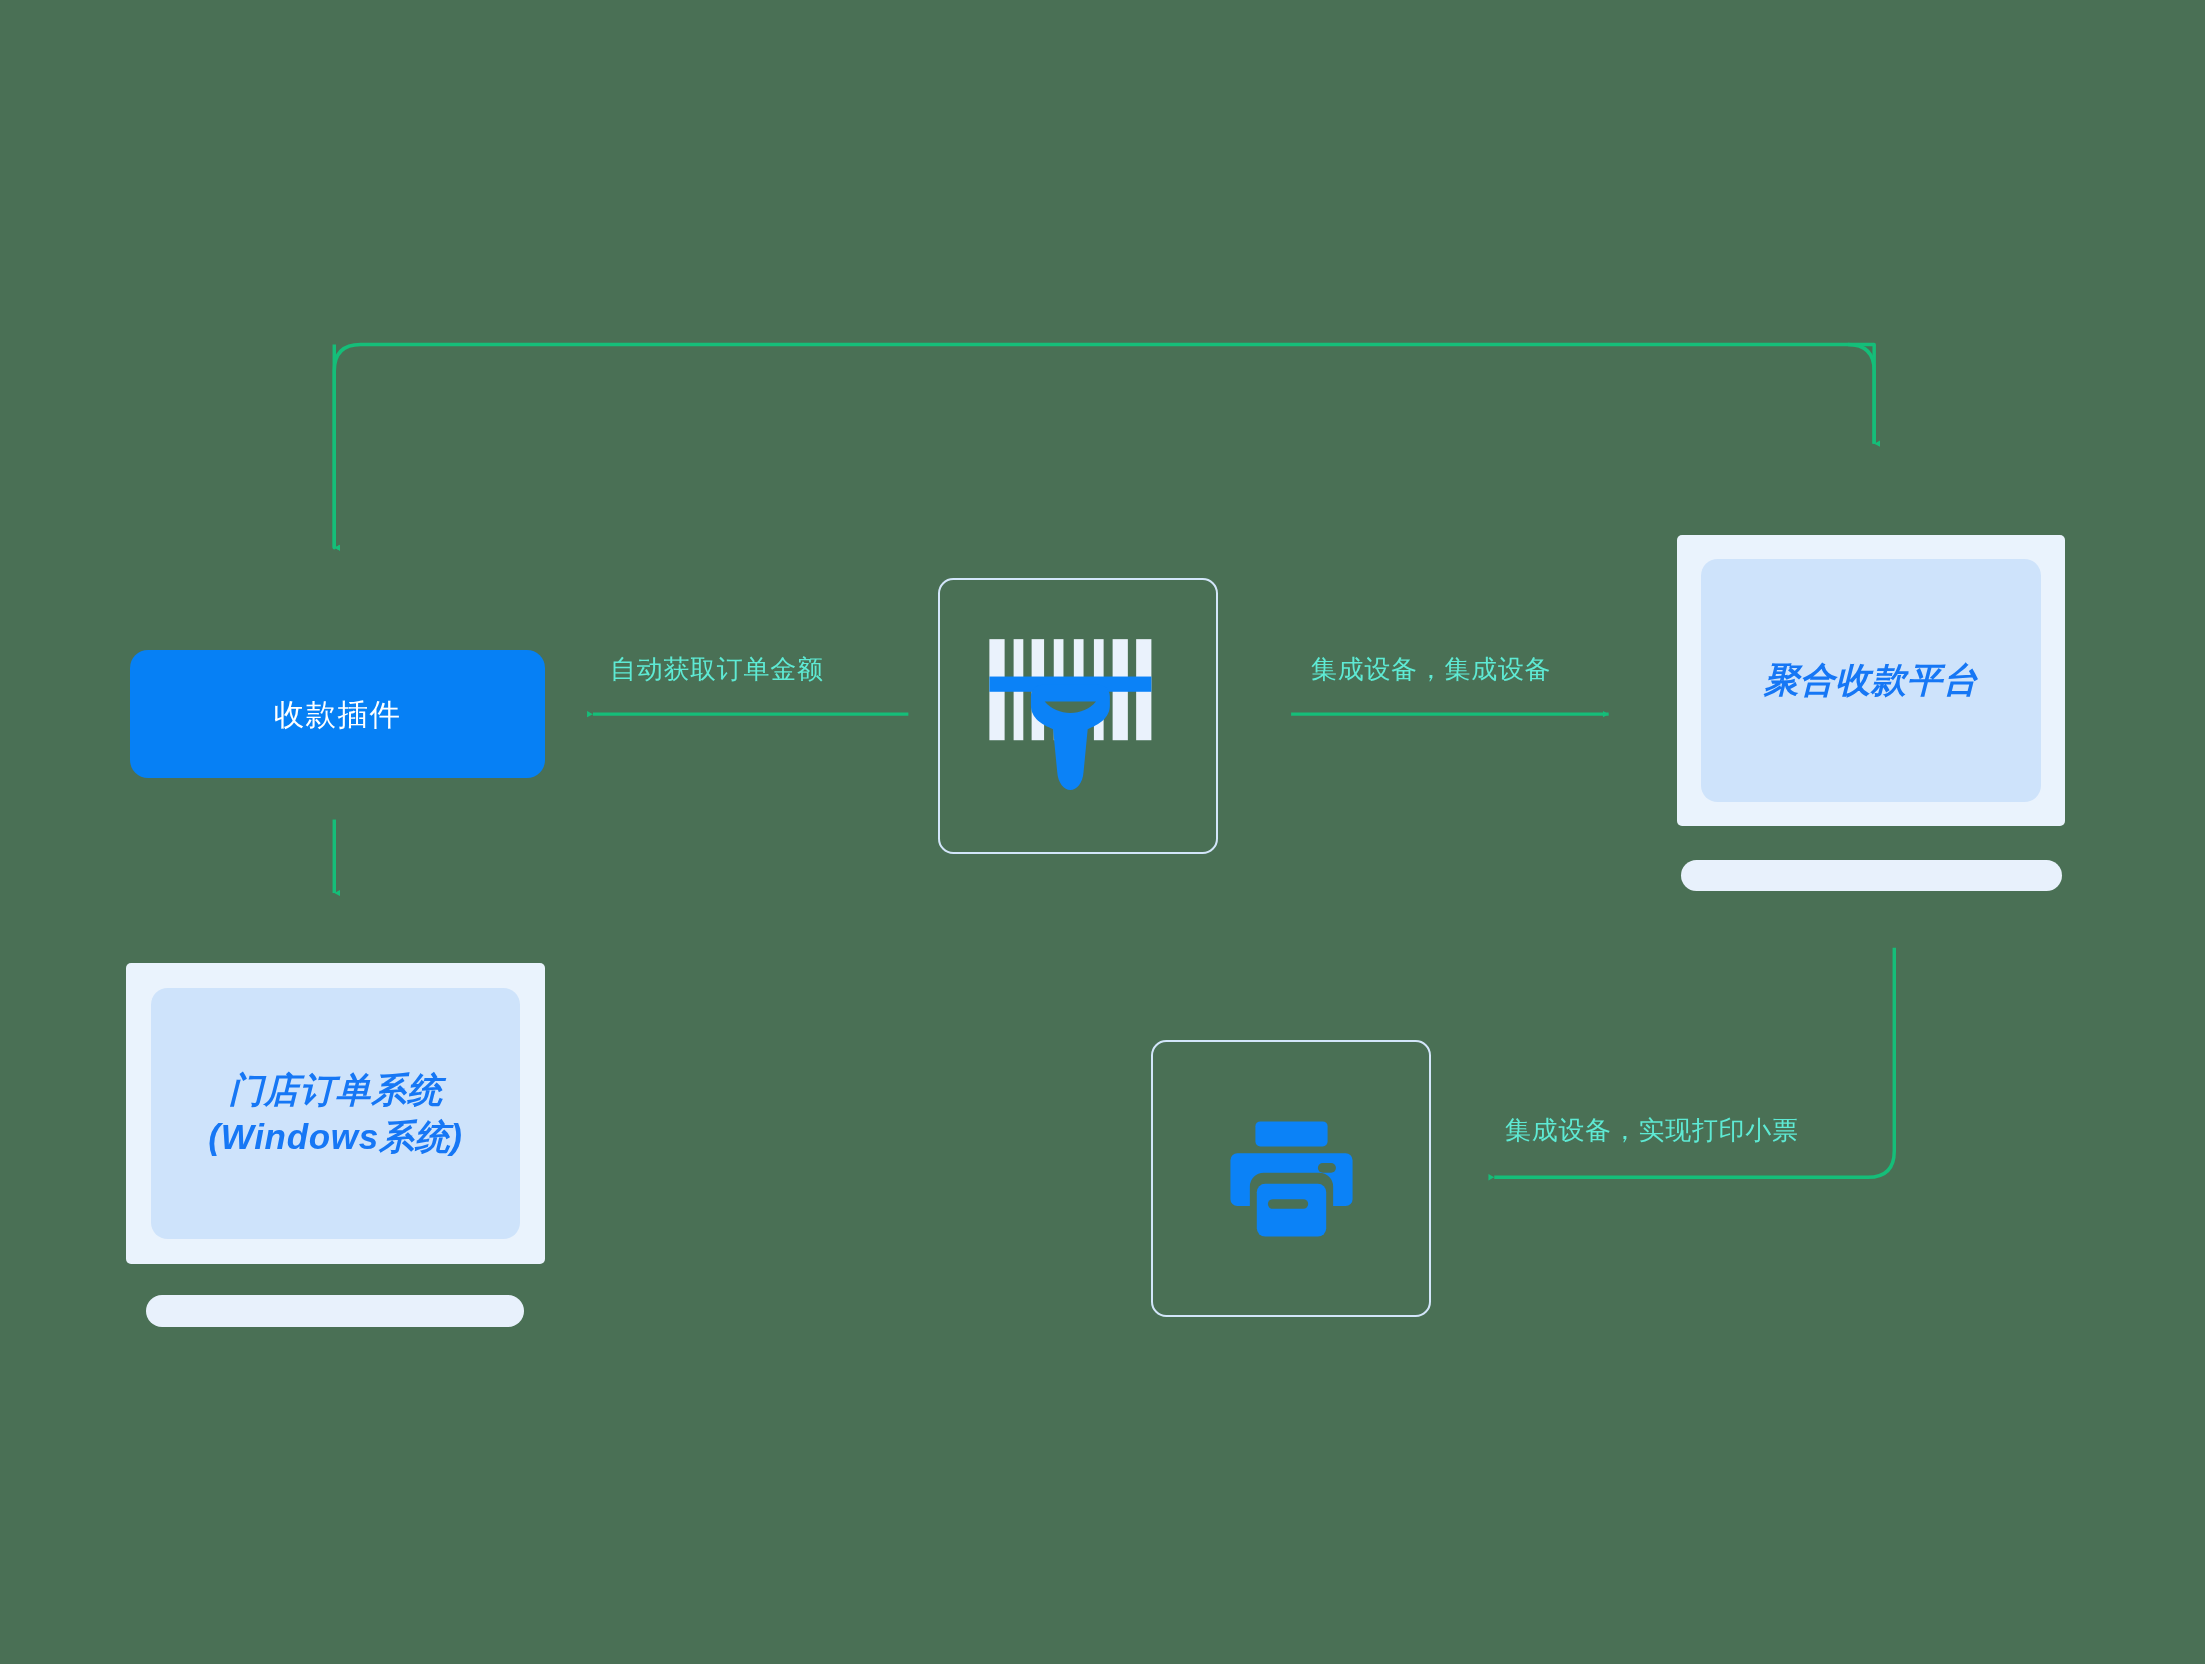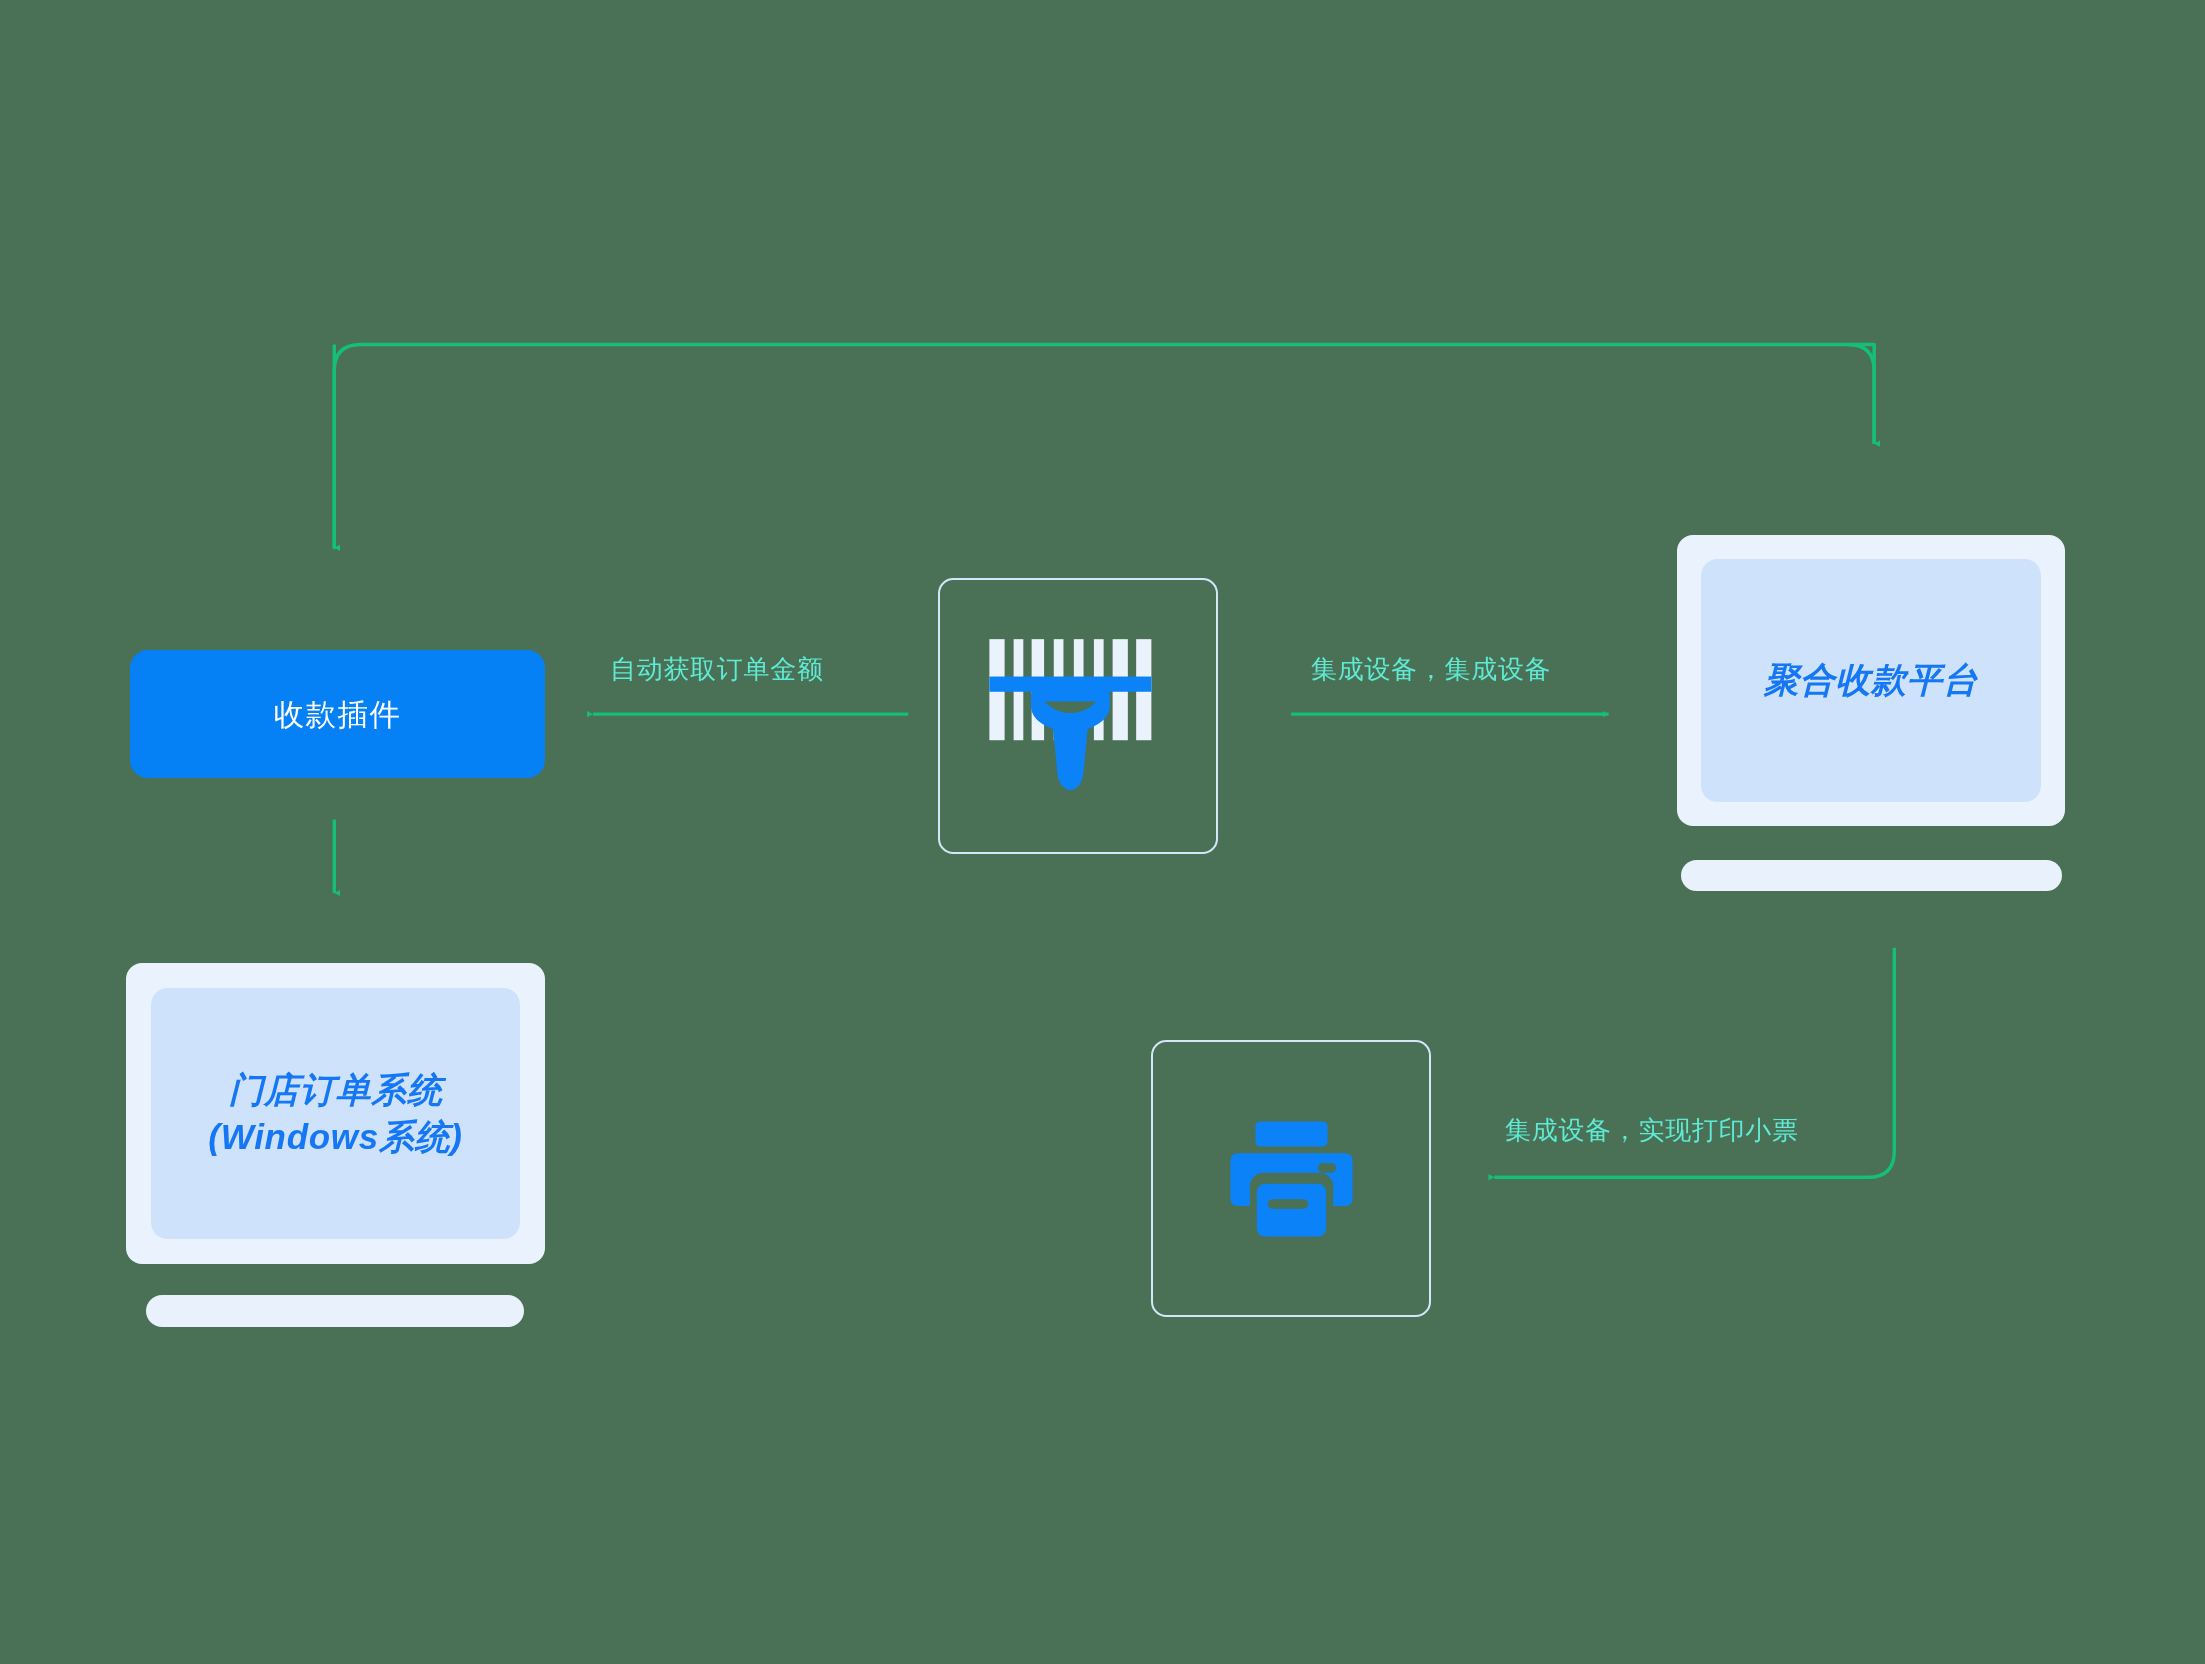--- a/index.html
+++ b/index.html
@@ -47,21 +47,21 @@
     color: #ffffff;
     font-size: 30.5px;
     letter-spacing: 1.4px;
     line-height: 1.25;
     text-align: center;
   }
 
   
   .monitor-frame {
     background: #EAF3FD;
-    border-radius: 16px;
+    border-radius: 5px;
     box-sizing: border-box;
     display: flex;
     align-items: center;
     justify-content: center;
   }
   .monitor-screen {
     background: #CEE3FB;
     border-radius: 16.6px;
     width: 100%;
     height: 100%;

